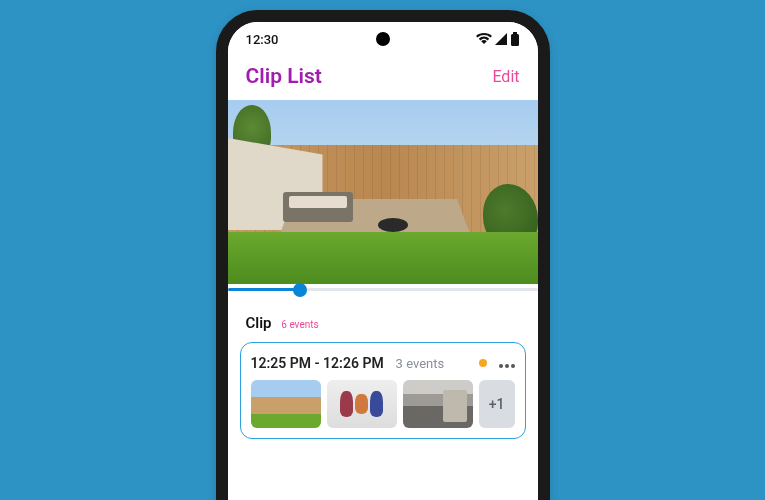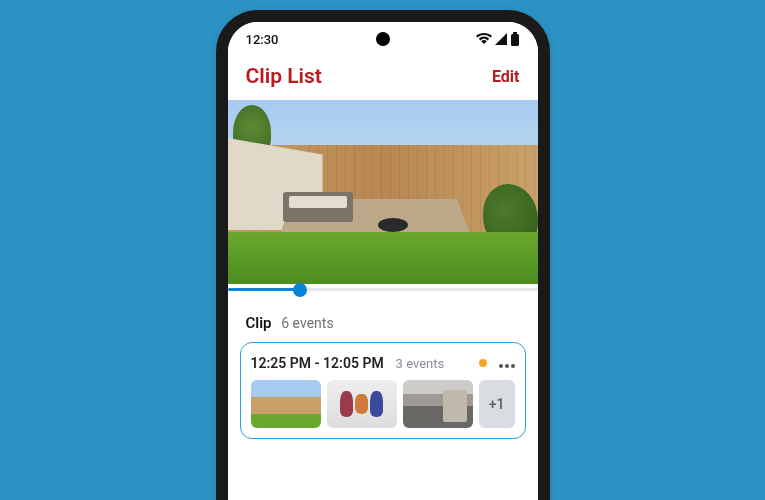--- a/index.html
+++ b/index.html
@@ -52,22 +52,22 @@
   }
   .status-right { display: flex; align-items: center; gap: 2px; }
   .status-right svg { display: block; }
   
   .header {
     display: flex;
     justify-content: space-between;
     align-items: center;
     padding: 8px 18px 12px;
   }
-  .header h1 { font-size: 21px; font-weight: 600; color: #b91c1c; }
-  .header .edit { font-size: 16px; color: #b91c1c; font-weight: bold; }
+  .header h1 { font-size: 21px; font-weight: 600; color: #a21caf; }
+  .header .edit { font-size: 16px; color: #ec4899; }
   
   .preview {
     width: 100%;
     height: 184px;
     position: relative;
     overflow: hidden;
   }
   .preview .sky {
     position: absolute; inset: 0;
     background: linear-gradient(#a6ccf0 0%, #bdd9ef 40%, #d5e6f1 60%);
@@ -128,21 +128,21 @@
   }
   .scrubber .prog{
     position:absolute;left:0;top:4px;height:3px;width:72px;background:#0a84d6;border-radius:2px;
   }
   .scrubber .knob{
     position:absolute;left:65px;top:-1px;width:14px;height:14px;border-radius:50%;background:#0a84d6;
   }
   
   .day-line{ padding: 10px 18px 10px; font-size:15px; }
   .day-line .label{ font-weight:600; color:#111; margin-right:6px; }
-  .day-line .count{ color:#737373; font-size:14px; }
+  .day-line .count{ color:#ec4899; font-size:10px; }
   
   .card{
     margin: 0 12px;
     border:1.5px solid #2aa1e0;
     border-radius:12px;
     padding:10px 10px 10px;
     background:#fff;
   }
   .card-top{
     display:flex;align-items:center;justify-content:space-between;
@@ -227,21 +227,21 @@
     </div>
 
     <div class="day-line">
       <span class="label">Clip</span>
       <span class="count">6 events</span>
     </div>
 
     <div class="card">
       <div class="card-top">
         <div>
-          <span class="time">12:25 PM - 12:05 PM</span>
+          <span class="time">12:25 PM - 12:26 PM</span>
           <span class="evcount">3 events</span>
         </div>
         <div class="right">
           <span class="dot-indicator"></span>
           <span class="more"><span></span><span></span><span></span></span>
         </div>
       </div>
       <div class="thumbs">
         <div class="thumb backyard"></div>
         <div class="thumb people">

